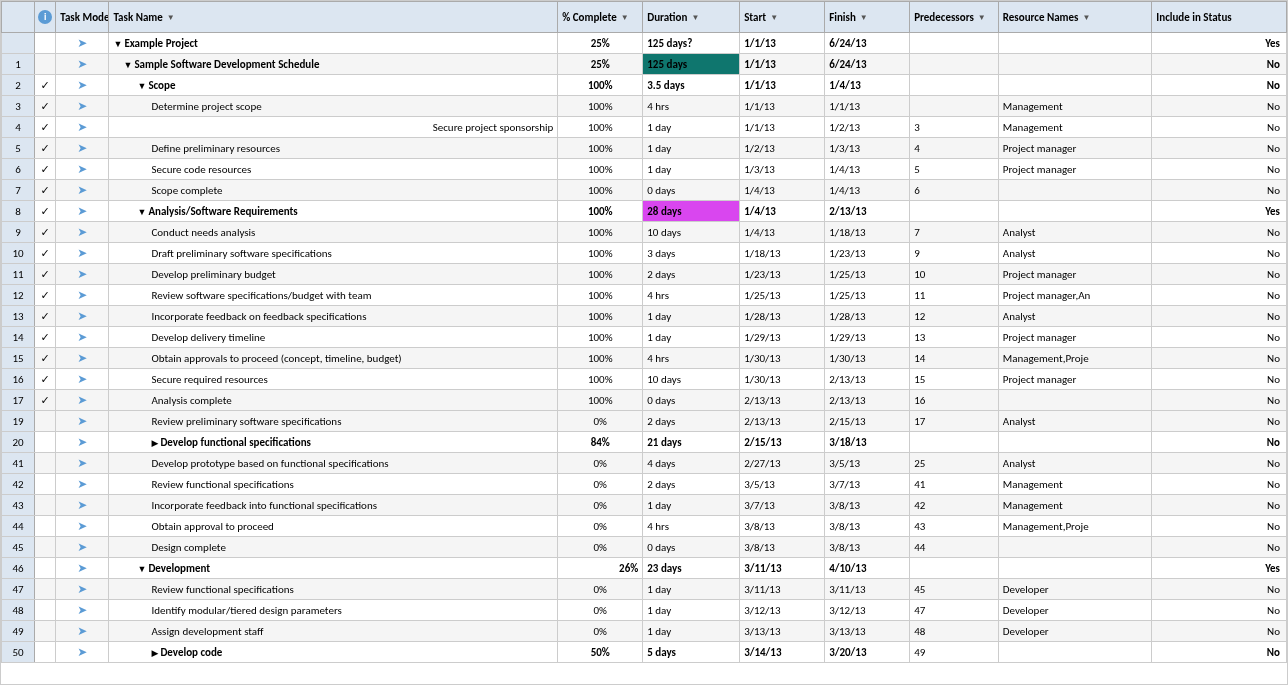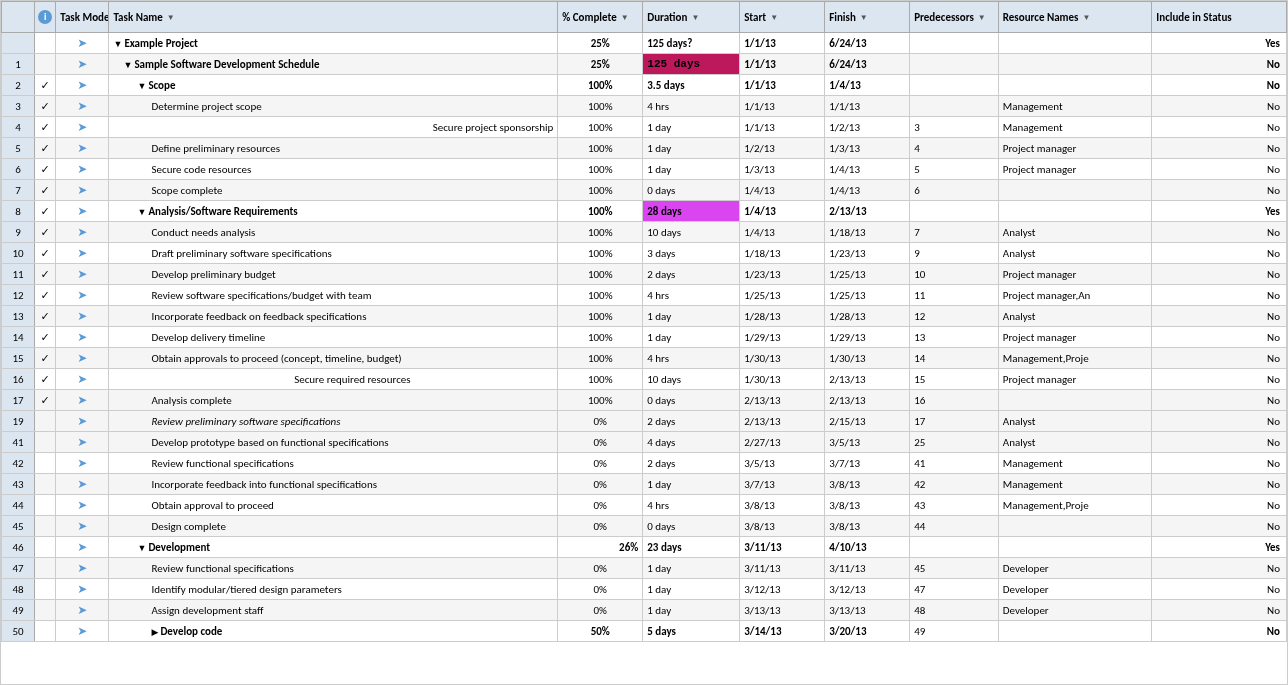--- a/index.html
+++ b/index.html
@@ -184,21 +184,21 @@
           <td style="background: rgb(255, 255, 255);"></td>
           <td style="background: rgb(255, 255, 255);"></td>
           <td style="text-align: right; padding-right: 6px; font-weight: bold; background: rgb(255, 255, 255);">Yes</td>
         </tr>
         <tr>
           <td class="row-num-col" style="background: rgb(220, 230, 241); font-size: 11px; text-align: center;">1</td>
           <td style="text-align: center; padding: 0px; background: rgb(245, 245, 245);"></td>
           <td class="task-mode-col" style="text-align: center; background: rgb(245, 245, 245);"><span style="color: rgb(91, 155, 213); font-size: 12px;">➤</span></td>
           <td class="task-name-col" style="padding-left: 14px; background: rgb(245, 245, 245);"><span style="font-size: 9px; margin-right: 2px; cursor: pointer;">▼</span><span style="font-weight: bold;">Sample Software Development Schedule</span></td>
           <td class="pct-col" style="text-align: center; font-weight: bold; background: rgb(245, 245, 245);">25%</td>
-          <td style="font-weight: bold; background: #be185d; font-family: Liberation Mono, monospace;">125 days</td>
+          <td style="font-weight: bold; background: #0f766e;">125 days</td>
           <td style="font-weight: bold; background: rgb(245, 245, 245);">1/1/13</td>
           <td style="font-weight: bold; background: rgb(245, 245, 245);">6/24/13</td>
           <td style="background: rgb(245, 245, 245);"></td>
           <td style="background: rgb(245, 245, 245);"></td>
           <td style="text-align: right; padding-right: 6px; font-weight: bold; background: rgb(245, 245, 245);">No</td>
         </tr>
         <tr>
           <td class="row-num-col" style="background: rgb(220, 230, 241); font-size: 11px; text-align: center;">2</td>
           <td style="text-align: center; padding: 0px; background: rgb(255, 255, 255);"><span class="checkmark" style="font-size: 11px;">✓</span></td>
           <td class="task-mode-col" style="text-align: center; background: rgb(255, 255, 255);"><span style="color: rgb(91, 155, 213); font-size: 12px;">➤</span></td>
@@ -377,21 +377,21 @@
           <td style="background: rgb(245, 245, 245);">1/30/13</td>
           <td style="background: rgb(245, 245, 245);">1/30/13</td>
           <td style="background: rgb(245, 245, 245);">14</td>
           <td style="background: rgb(245, 245, 245);">Management,Proje</td>
           <td style="text-align: right; padding-right: 6px; background: rgb(245, 245, 245);">No</td>
         </tr>
         <tr>
           <td class="row-num-col" style="background: rgb(220, 230, 241); font-size: 11px; text-align: center;">16</td>
           <td style="text-align: center; padding: 0px; background: rgb(255, 255, 255);"><span class="checkmark" style="font-size: 11px;">✓</span></td>
           <td class="task-mode-col" style="text-align: center; background: rgb(255, 255, 255);"><span style="color: rgb(91, 155, 213); font-size: 12px;">➤</span></td>
-          <td class="task-name-col" style="padding-left: 42px; background: rgb(255, 255, 255); text-align: center;"><span>Secure required resources</span></td>
+          <td class="task-name-col" style="padding-left: 42px; background: rgb(255, 255, 255);"><span>Secure required resources</span></td>
           <td class="pct-col" style="text-align: center; background: rgb(255, 255, 255);">100%</td>
           <td style="background: rgb(255, 255, 255);">10 days</td>
           <td style="background: rgb(255, 255, 255);">1/30/13</td>
           <td style="background: rgb(255, 255, 255);">2/13/13</td>
           <td style="background: rgb(255, 255, 255);">15</td>
           <td style="background: rgb(255, 255, 255);">Project manager</td>
           <td style="text-align: right; padding-right: 6px; background: rgb(255, 255, 255);">No</td>
         </tr>
         <tr>
           <td class="row-num-col" style="background: rgb(220, 230, 241); font-size: 11px; text-align: center;">17</td>
@@ -403,28 +403,41 @@
           <td style="background: rgb(245, 245, 245);">2/13/13</td>
           <td style="background: rgb(245, 245, 245);">2/13/13</td>
           <td style="background: rgb(245, 245, 245);">16</td>
           <td style="background: rgb(245, 245, 245);"></td>
           <td style="text-align: right; padding-right: 6px; background: rgb(245, 245, 245);">No</td>
         </tr>
         <tr>
           <td class="row-num-col" style="background: rgb(220, 230, 241); font-size: 11px; text-align: center;">19</td>
           <td style="text-align: center; padding: 0px; background: rgb(245, 245, 245);"></td>
           <td class="task-mode-col" style="text-align: center; background: rgb(245, 245, 245);"><span style="color: rgb(91, 155, 213); font-size: 12px;">➤</span></td>
-          <td class="task-name-col" style="padding-left: 42px; background: rgb(245, 245, 245); font-style: italic;"><span>Review preliminary software specifications</span></td>
+          <td class="task-name-col" style="padding-left: 42px; background: rgb(245, 245, 245);"><span>Review preliminary software specifications</span></td>
           <td class="pct-col" style="text-align: center; background: rgb(245, 245, 245);">0%</td>
           <td style="background: rgb(245, 245, 245);">2 days</td>
           <td style="background: rgb(245, 245, 245);">2/13/13</td>
           <td style="background: rgb(245, 245, 245);">2/15/13</td>
           <td style="background: rgb(245, 245, 245);">17</td>
           <td style="background: rgb(245, 245, 245);">Analyst</td>
           <td style="text-align: right; padding-right: 6px; background: rgb(245, 245, 245);">No</td>
+        </tr>
+        <tr>
+          <td class="row-num-col" style="background: rgb(220, 230, 241); font-size: 11px; text-align: center;">20</td>
+          <td style="text-align: center; padding: 0px; background: rgb(255, 255, 255);"></td>
+          <td class="task-mode-col" style="text-align: center; background: rgb(255, 255, 255);"><span style="color: rgb(91, 155, 213); font-size: 12px;">➤</span></td>
+          <td class="task-name-col" style="padding-left: 42px; background: rgb(255, 255, 255);"><span style="font-size: 9px; margin-right: 2px; cursor: pointer;">▶</span><span style="font-weight: bold;">Develop functional specifications</span></td>
+          <td class="pct-col" style="text-align: center; font-weight: bold; background: rgb(255, 255, 255);">84%</td>
+          <td style="font-weight: bold; background: rgb(255, 255, 255);">21 days</td>
+          <td style="font-weight: bold; background: rgb(255, 255, 255);">2/15/13</td>
+          <td style="font-weight: bold; background: rgb(255, 255, 255);">3/18/13</td>
+          <td style="background: rgb(255, 255, 255);"></td>
+          <td style="background: rgb(255, 255, 255);"></td>
+          <td style="text-align: right; padding-right: 6px; font-weight: bold; background: rgb(255, 255, 255);">No</td>
         </tr>
         <tr>
           <td class="row-num-col" style="background: rgb(220, 230, 241); font-size: 11px; text-align: center;">41</td>
           <td style="text-align: center; padding: 0px; background: rgb(245, 245, 245);"></td>
           <td class="task-mode-col" style="text-align: center; background: rgb(245, 245, 245);"><span style="color: rgb(91, 155, 213); font-size: 12px;">➤</span></td>
           <td class="task-name-col" style="padding-left: 42px; background: rgb(245, 245, 245);"><span>Develop prototype based on functional specifications</span></td>
           <td class="pct-col" style="text-align: center; background: rgb(245, 245, 245);">0%</td>
           <td style="background: rgb(245, 245, 245);">4 days</td>
           <td style="background: rgb(245, 245, 245);">2/27/13</td>
           <td style="background: rgb(245, 245, 245);">3/5/13</td>

